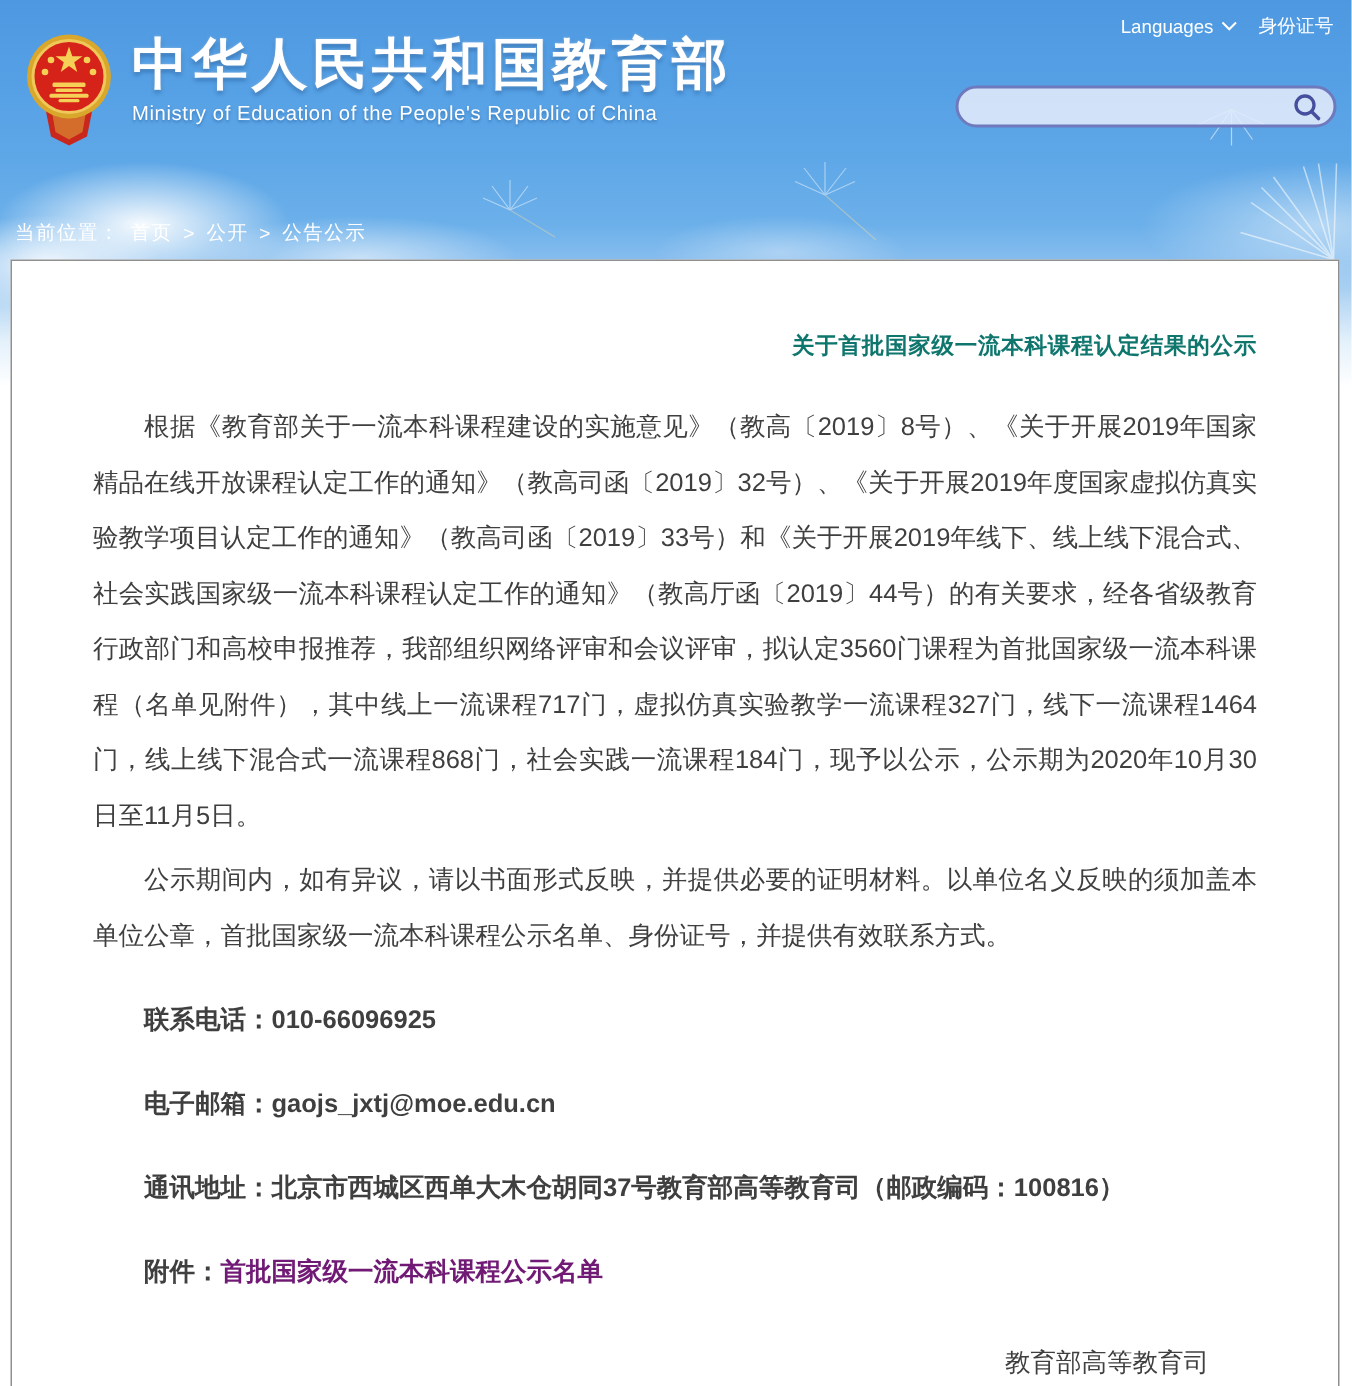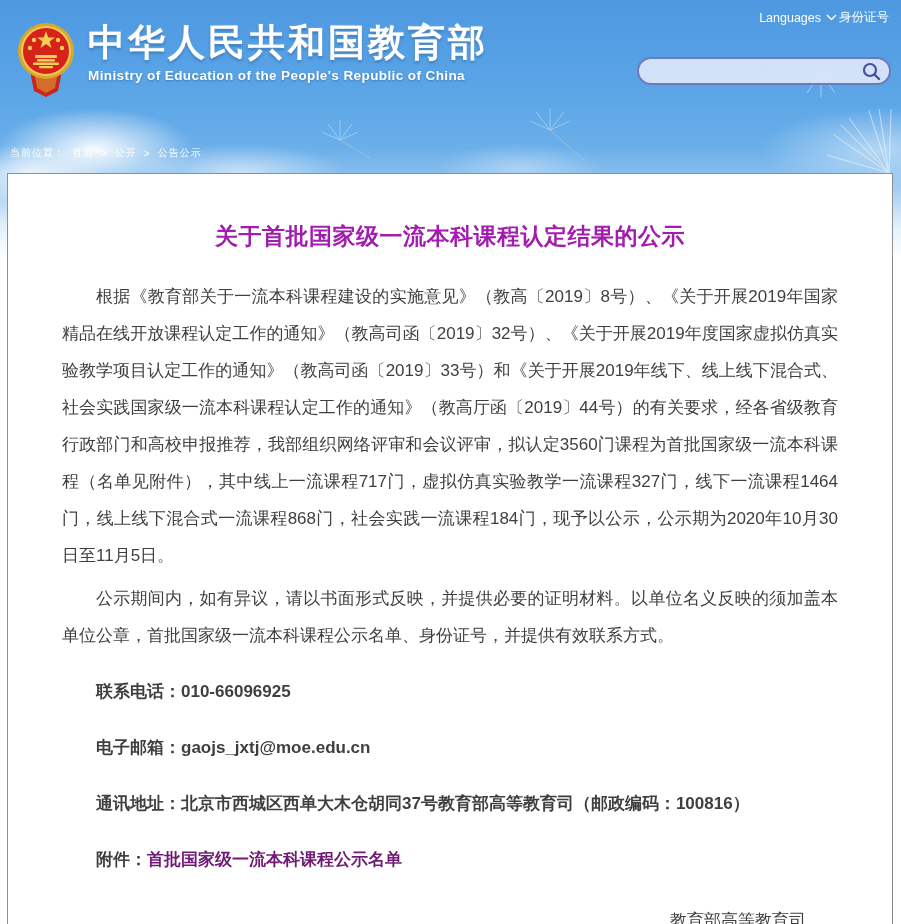--- a/index.html
+++ b/index.html
@@ -19,64 +19,64 @@
       radial-gradient(ellipse 120px 35px at 520px 168px, rgba(255,255,255,0.35), rgba(255,255,255,0) 70%),
       radial-gradient(ellipse 170px 60px at 880px 150px, rgba(255,255,255,0.50), rgba(255,255,255,0) 70%),
       linear-gradient(180deg, #4d98e0 0px, #55a0e5 55px, #5ea7e7 105px,
                       #6cb0ea 150px, #86bdee 173px, #b6d7f4 200px,
                       #e4f1fb 228px, #ffffff 258px);
   }
   .dandelion { position: absolute; pointer-events: none; }
   
   .topbar {
     position: absolute; top: 9px; right: 12px;
-    display: flex; align-items: center; gap: 2px;
+    display: flex; align-items: center; gap: 14px;
     color: #ffffff; font-size: 12.5px;
   }
   .topbar .lang { display: flex; align-items: center; gap: 5px; cursor: pointer; }
   .brand { position: absolute; left: 16px; top: 19px; display: flex; }
   .emblem { width: 60px; height: 80px; }
   .brand-text { margin-left: 12px; }
   .site-title {
     color: #ffffff; font-size: 37px; font-weight: bold; letter-spacing: 3px;
     line-height: 44px; margin-top: 2px;
     text-shadow: 0 2px 3px rgba(20,70,130,0.45), 0 0 2px rgba(255,255,255,0.4);
   }
   .site-subtitle {
-    color: #ffffff; font-size: 13.5px; font-weight: bold; letter-spacing: 0.4px;
+    color: #ffffff; font-size: 13.5px; font-weight: normal; letter-spacing: 0.4px;
     margin-top: 3px; text-shadow: 0 1px 2px rgba(20,70,130,0.45);
   }
   .search-pill {
     position: absolute; top: 57px; right: 10px;
     width: 254px; height: 28px;
     background: rgba(227,235,250,0.88);
     border: 2px solid #6f79bd; border-radius: 15px;
     display: flex; align-items: center; justify-content: flex-end;
   }
   .search-pill input {
     position: absolute; left: 12px; top: 1px; width: 208px; height: 22px;
     background: transparent; border: none; outline: none;
     font-size: 13px; color: #334;
   }
   .search-btn { border: none; background: transparent; margin-right: 7px; cursor: pointer;
     width: 22px; height: 22px; display: flex; align-items: center; justify-content: center; }
   .breadcrumb {
     position: absolute; left: 10px; top: 146px;
-    color: #ffffff; font-size: 10px; letter-spacing: 1px;
+    color: #ffffff; font-size: 13px; letter-spacing: 1px;
     display: flex; gap: 7px; align-items: center;
   }
   .breadcrumb a { color: #ffffff; text-decoration: none; cursor: pointer; }
   
   .content-box {
     position: absolute; left: 7px; top: 173px; width: 886px; height: 760px;
     background: #ffffff; border: 1px solid #8f8f8f;
     padding: 40px 54px 20px 54px;
   }
   .doc-title {
-    text-align: center; font-size: 23px; font-weight: bold; color: #a21caf;
+    text-align: right; font-size: 15px; font-weight: bold; color: #0f766e;
     letter-spacing: 0.5px; margin-top: 7px;
   }
   .doc-body { margin-top: 26px; color: #3f3f3f; font-size: 17px; }
   .doc-body p {
     line-height: 37px; text-indent: 2em; text-align: justify;
   }
   .para-2 { margin-top: 6px; }
   .contact-line { margin-top: 19px; font-weight: bold; }
   .attachment-line a { color: #701a75; text-decoration: none; cursor: pointer; }
   .sig-block { text-align: right; padding-right: 32px; color: #3f3f3f; font-size: 17px; }

